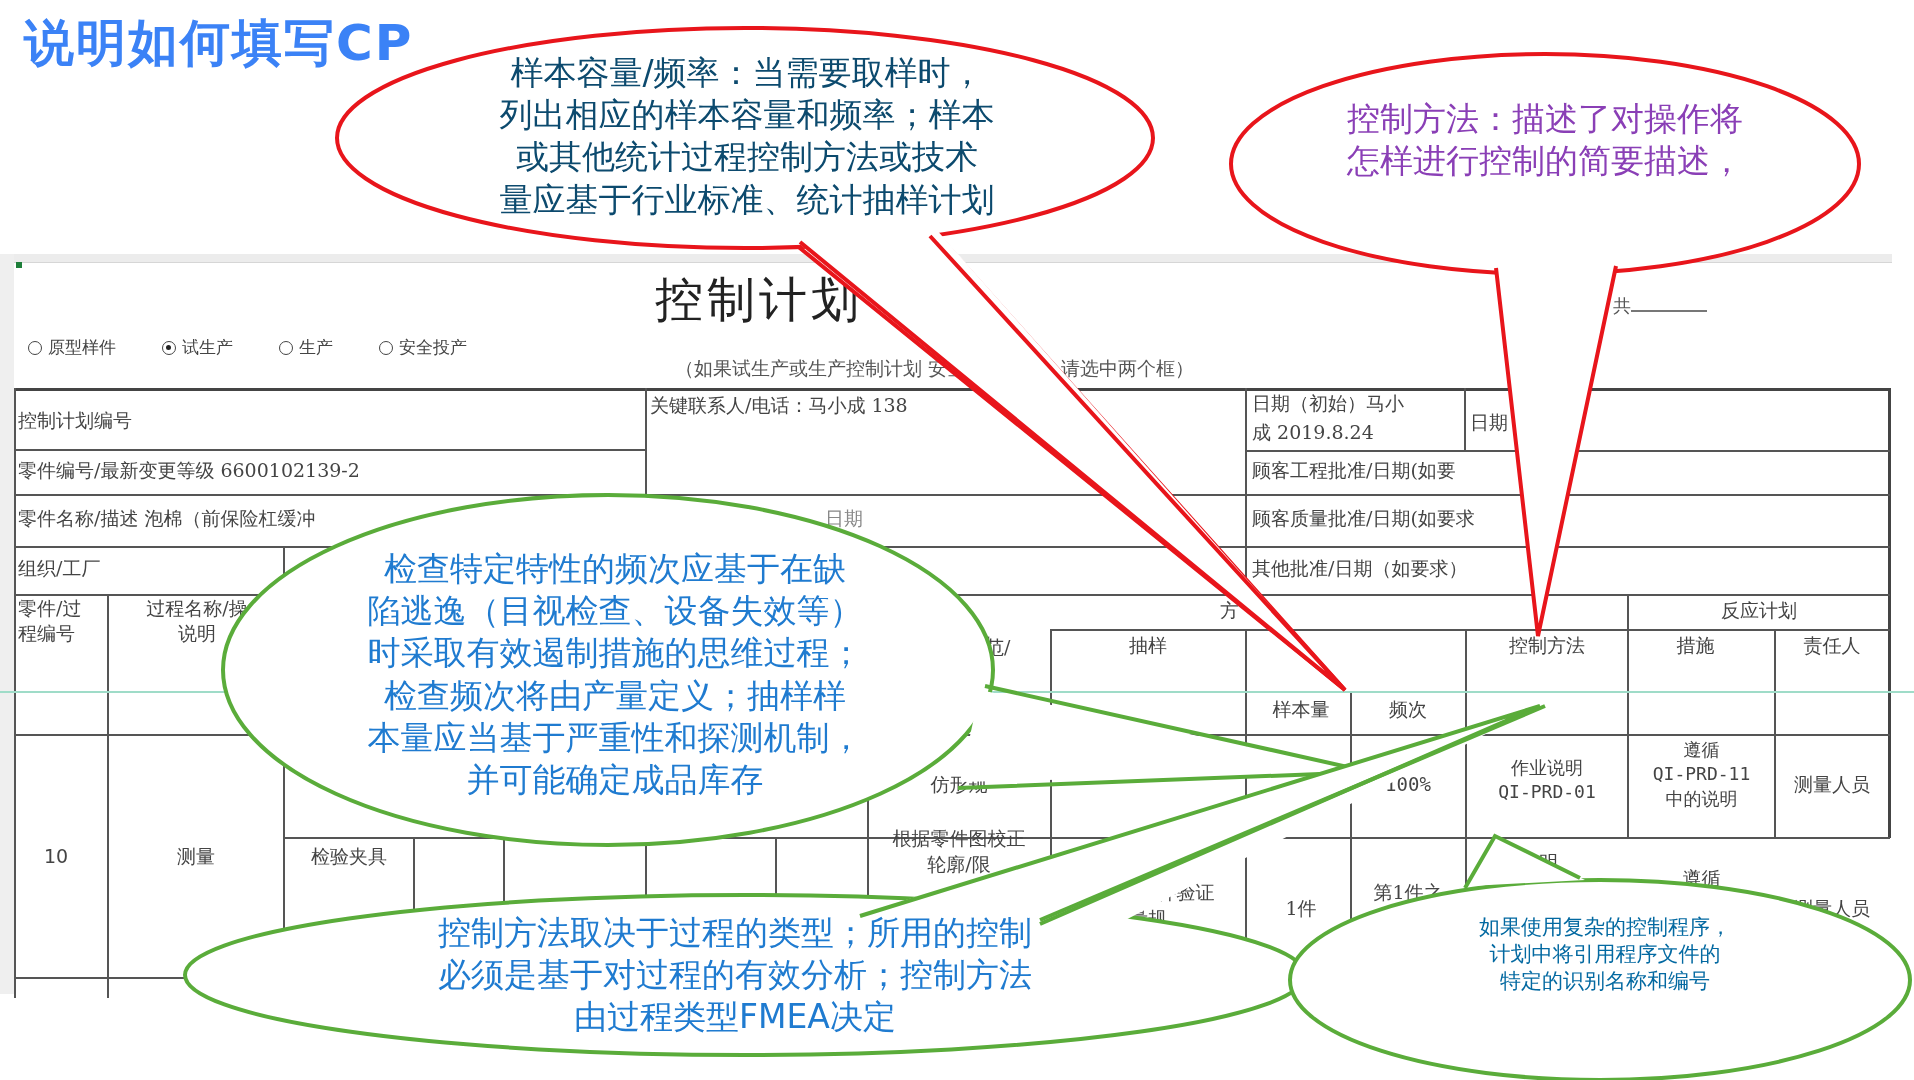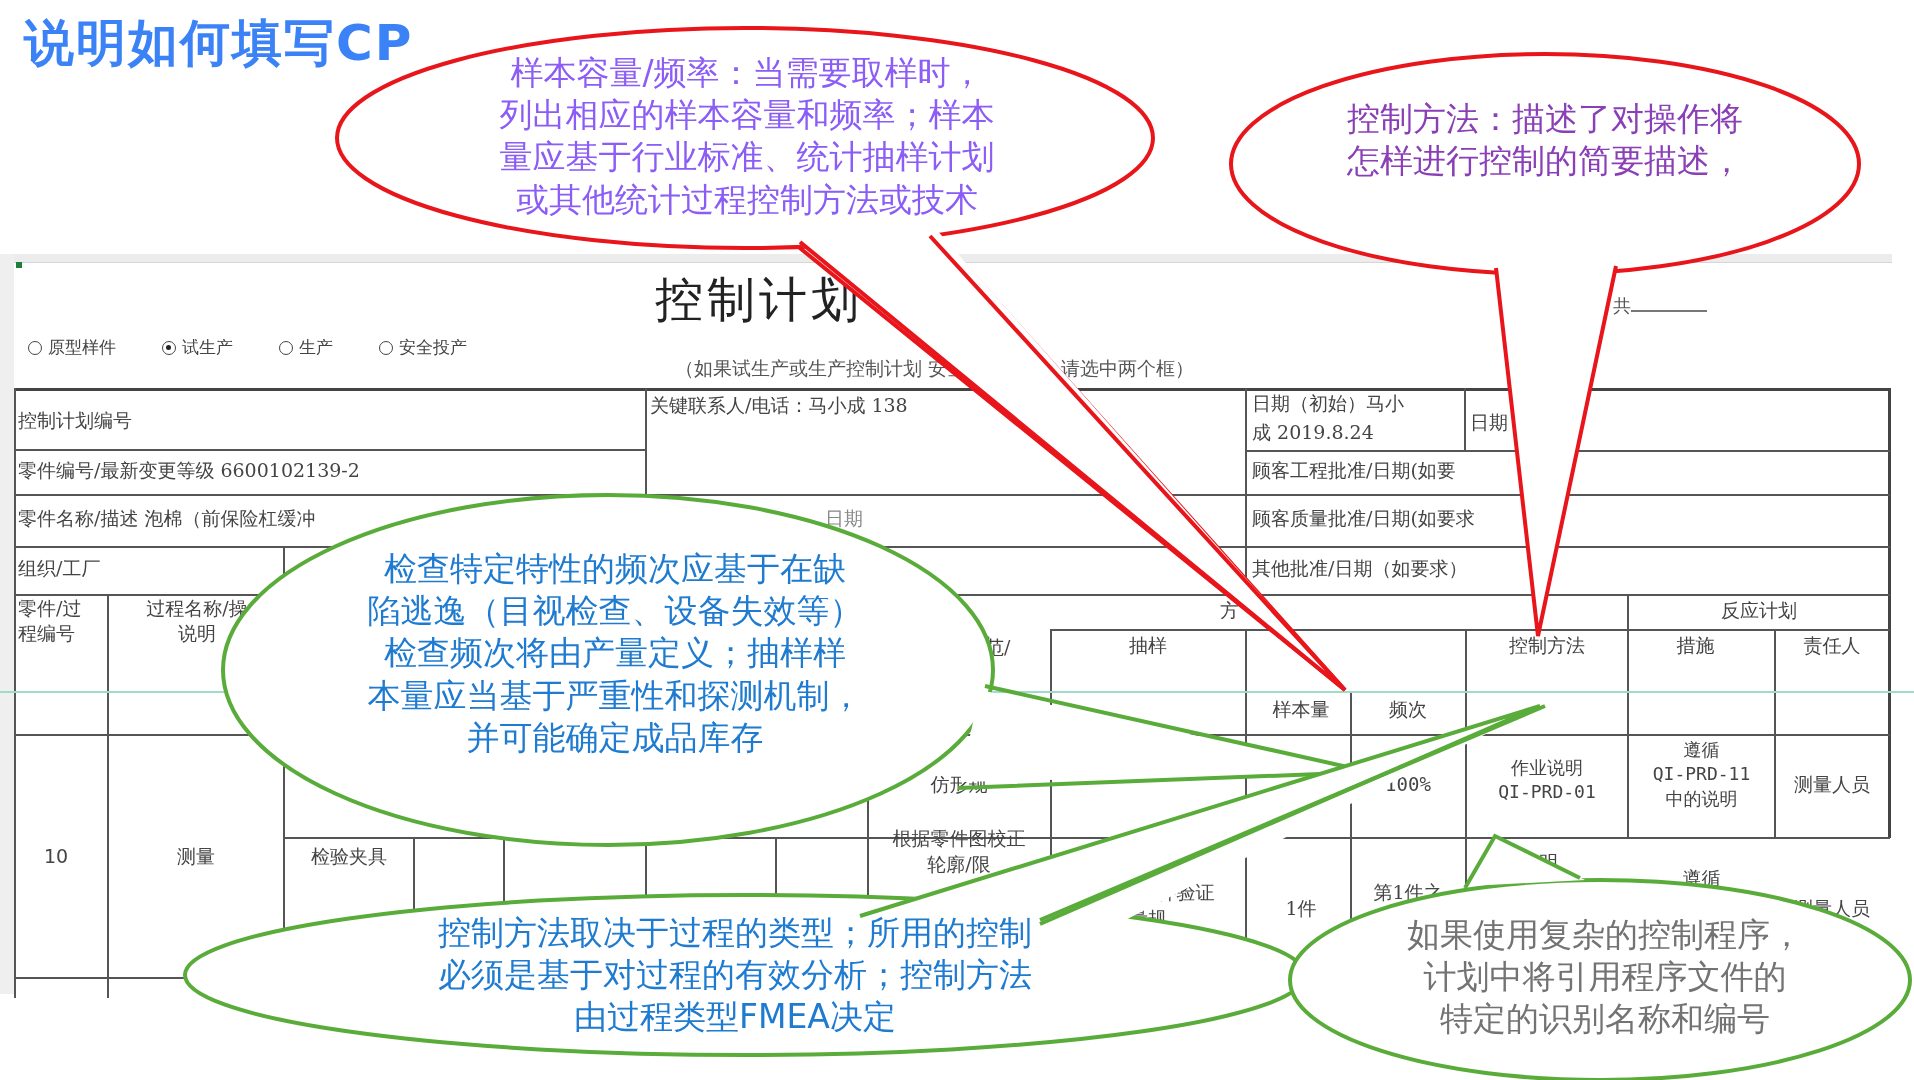--- a/index.html
+++ b/index.html
@@ -16,24 +16,24 @@
   .radio{display:flex;align-items:center;margin-right:46px;}
   .radio .dot{width:14px;height:14px;border:1.6px solid #444;border-radius:50%;margin-right:6px;position:relative;box-sizing:border-box;}
   .radio .dot.on::after{content:"";position:absolute;left:3px;top:3px;width:5px;height:5px;border-radius:50%;background:#222;}
   .subnote{left:675px;top:356px;font-size:19px;color:#555;font-family:"DejaVu Serif",serif;}
   .tbl-line{position:absolute;background:#555;}
   .txt{position:absolute;font-size:19px;color:#444;font-family:"DejaVu Serif","Liberation Serif",serif;line-height:1.35;white-space:nowrap;}
   .ctr{text-align:center;}
   .green-guide{left:0;top:691px;width:1914px;height:2px;background:#9fdcc8;}
   .overlay{position:absolute;left:0;top:0;width:1914px;height:1080px;pointer-events:none;}
   .callout-text{position:absolute;text-align:center;line-height:1.28;white-space:nowrap;font-family:"DejaVu Sans","Liberation Sans",sans-serif;}
-  .c-red{color:#8b5cf6;font-size:33px;}
+  .c-red{color:#0c4a6e;font-size:33px;}
   .c-purple{color:#8a3fb6;font-size:33px;}
   .c-blue{color:#1f7bd0;font-size:33px;}
-  .c-green{color:#737373;font-size:33px;}
+  .c-green{color:#0369a1;font-size:21px;}
 </style>
 </head>
 <body>
 
 <div class="abs slide-title">说明如何填写CP</div>
 
 <div class="abs gridstrip"></div>
 <div class="abs rowstrip"></div>
 <div class="abs cell-marker"></div>
 
@@ -181,30 +181,31 @@
   <g>
     <ellipse cx="1600" cy="980" rx="310" ry="100" fill="#fff" stroke="#5aac3a" stroke-width="4"></ellipse>
     <path d="M 1470 886 L 1495 836 L 1585 880 Z" fill="#fff" stroke="none"></path>
     <path d="M 1465 888 L 1495 836 L 1580 878" fill="none" stroke="#5aac3a" stroke-width="4"></path>
   </g>
 </svg>
 
 <div class="callout-text c-red" style="left:442px;top:52px;width:610px;">
   <div>样本容量/频率：当需要取样时，</div>
   <div>列出相应的样本容量和频率；样本</div>
+  <div>或其他统计过程控制方法或技术</div>
   <div>量应基于行业标准、统计抽样计划</div>
-  <div>或其他统计过程控制方法或技术</div>
 </div>
 <div class="callout-text c-purple" style="left:1300px;top:98px;width:490px;">
   <div>控制方法：描述了对操作将</div>
   <div>怎样进行控制的简要描述，</div>
 </div>
 <div class="callout-text c-blue" style="left:330px;top:548px;width:570px;">
   <div>检查特定特性的频次应基于在缺</div>
   <div>陷逃逸（目视检查、设备失效等）</div>
+  <div>时采取有效遏制措施的思维过程；</div>
   <div>检查频次将由产量定义；抽样样</div>
   <div>本量应当基于严重性和探测机制，</div>
   <div>并可能确定成品库存</div>
 </div>
 <div class="callout-text c-blue" style="left:395px;top:912px;width:680px;">
   <div>控制方法取决于过程的类型；所用的控制</div>
   <div>必须是基于对过程的有效分析；控制方法</div>
   <div>由过程类型FMEA决定</div>
 </div>
 <div class="callout-text c-green" style="left:1355px;top:914px;width:500px;">

